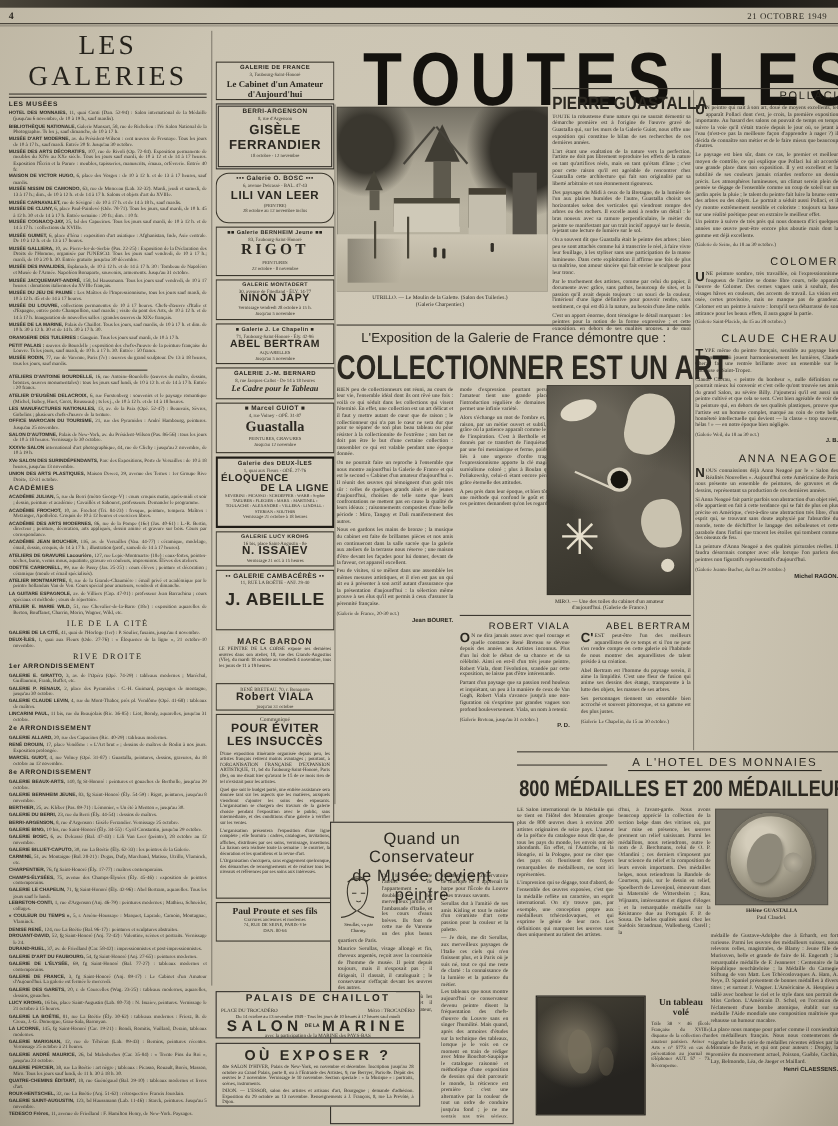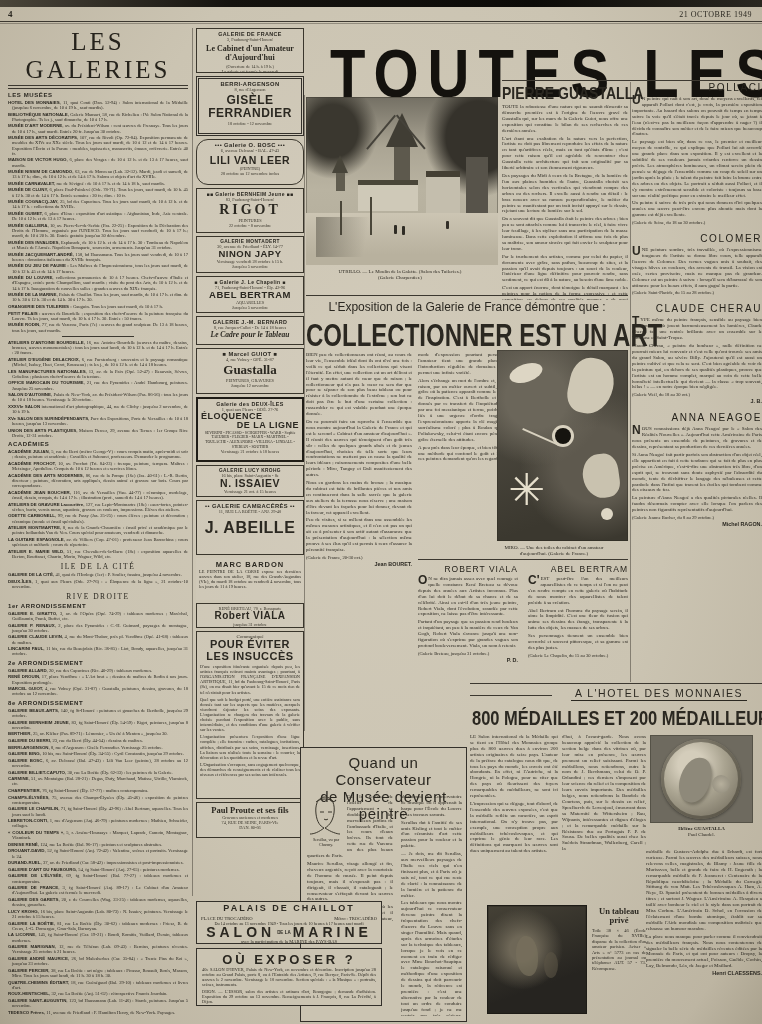--- a/index.html
+++ b/index.html
@@ -167,21 +167,21 @@
         <div class="lg-e"><b>GALERIE PERCIER, </b>38, rue La Boétie : art nègre ; tableaux : Picasso, Rouault, Borès, Masson, Miro. Tous les jours sauf lundi, de 11 h. 30 à 18 h. 30.</div>
         <div class="lg-e"><b>QUATRE-CHEMINS ÉDITART, </b>18, rue Guénégaud (Bal. 29-10) : tableaux modernes et livres d'art.</div>
         <div class="lg-e"><b>ROUX-HENTSCHEL, </b>32, rue La Boétie (Anj. 51-62) : rétrospective Francis Jourdain.</div>
         <div class="lg-e"><b>GALERIE SAINT-AUGUSTIN, </b>123, bd Haussmann (Lab. 11-46) : Starck, peintures. Jusqu'au 5 novembre.</div>
         <div class="lg-e"><b>TEDESCO Frères, </b>11, avenue de Friedland : F. Hamilton Henry, de New-York. Paysages.</div>
       </div>
   </div>
 
   <div class="abs clip" style="left:196px;top:28px;width:108px;height:869px;">
 
-    <div class="adbox" style="height:45px;">
+    <div class="adbox" style="height:35px;margin-top:28px;">
       <div class="ad-top" style="font-size:5.4px;">GALERIE DE FRANCE</div>
       <div class="ad-sub">3, Faubourg-Saint-Honoré</div>
       <div class="ad-serif" style="font-size:8px;margin-top:2px;">Le Cabinet d'un Amateur</div>
       <div class="ad-serif" style="font-size:8px;">d'Aujourd'hui</div>
       <div class="ad-note" style="margin-top:2px;">(Ouverture de 14 h. à 19 h.)</div>
       <div class="ad-note">La galerie est fermée le mercredi</div>
     </div>
 
     <div class="adbox dbl" style="height:60px;">
       <div class="ad-top">BERRI-ARGENSON</div>
@@ -510,18 +510,18 @@
       </div>
   </div>
 
   <div class="fig" style="left:487px;top:905px;width:100px;height:109px;background:radial-gradient(circle at 35% 40%,#6e6757 0 14%,rgba(0,0,0,0) 45%),linear-gradient(160deg,#454136,#262420 70%);border:1px solid #1d1b16;">
     <div class="abs" style="left:28px;top:30px;width:22px;height:40px;background:#78705c;border-radius:45% 55% 40% 60%;opacity:.7;"></div>
     <div class="abs" style="left:56px;top:46px;width:14px;height:26px;background:#5c5546;border-radius:50%;opacity:.6;"></div>
   </div>
   <div class="abs clip" style="left:592px;top:905px;width:54px;height:109px;">
     <div class="ctr" style="font-weight:bold;font-size:8.5px;line-height:9px;margin-top:2px;">
       <div>Un tableau</div>
-      <div>privé</div>
+      <div>volé</div>
     </div>
     <div class="just" style="font-size:4.5px;line-height:5.4px;margin-top:3px;">Toile 38 × 46 (École Française du XVIIIe) disparue de la collection d'un amateur parisien. Aviser « Arts » n° 5773 en cas de présentation au journal ou téléphoner AUT. 57 - 73. Récompense.</div>
   </div>
 
 </div>
 
 </body></html>

